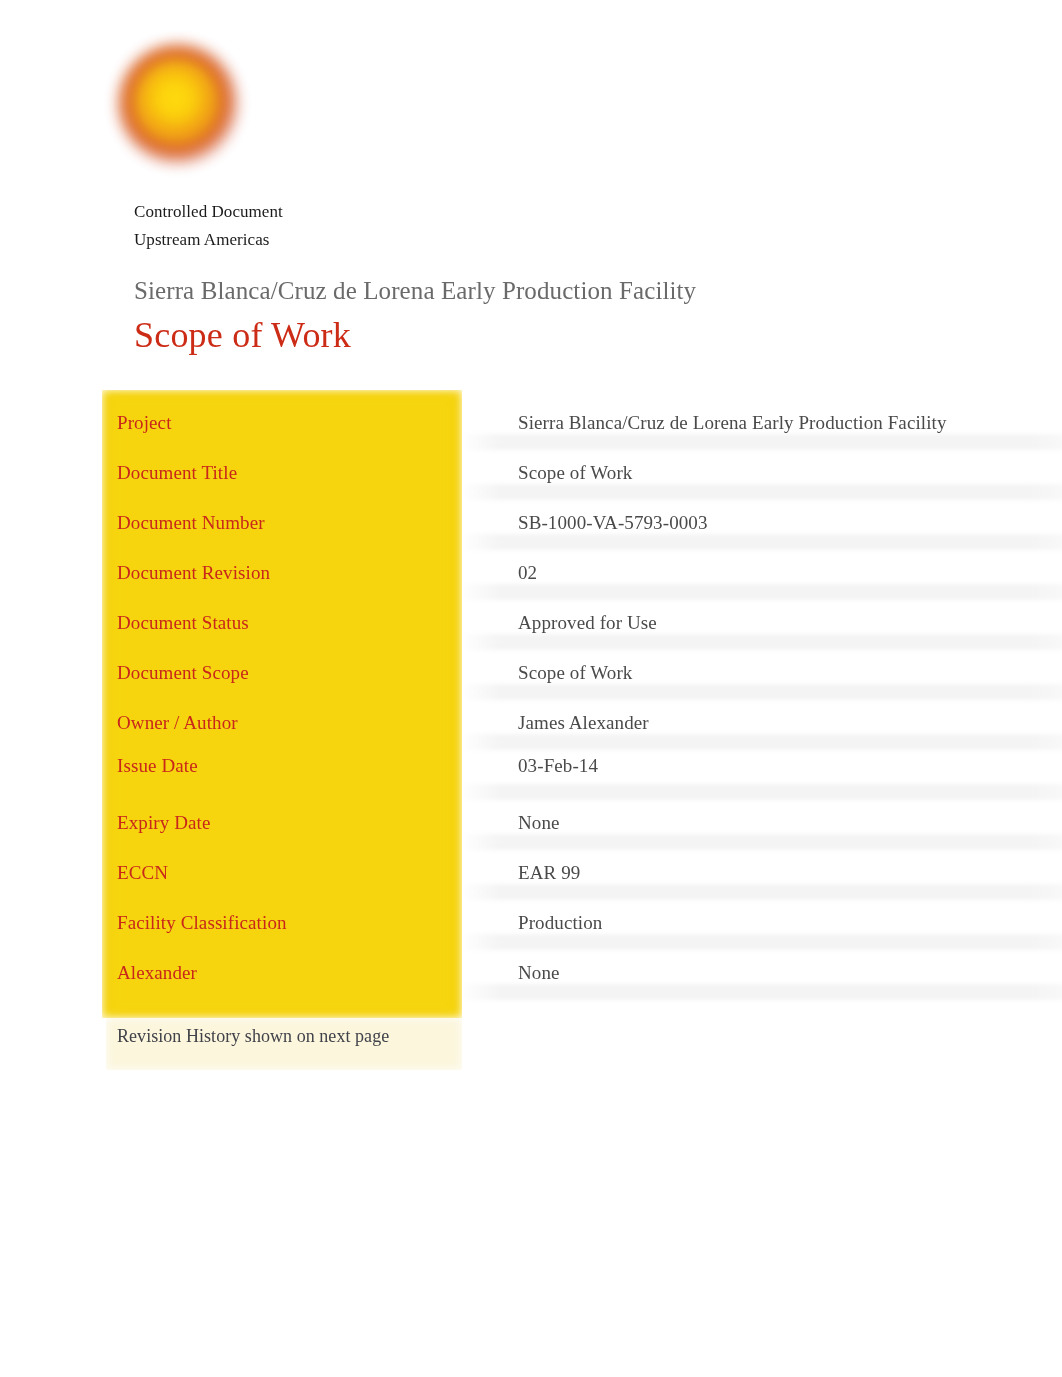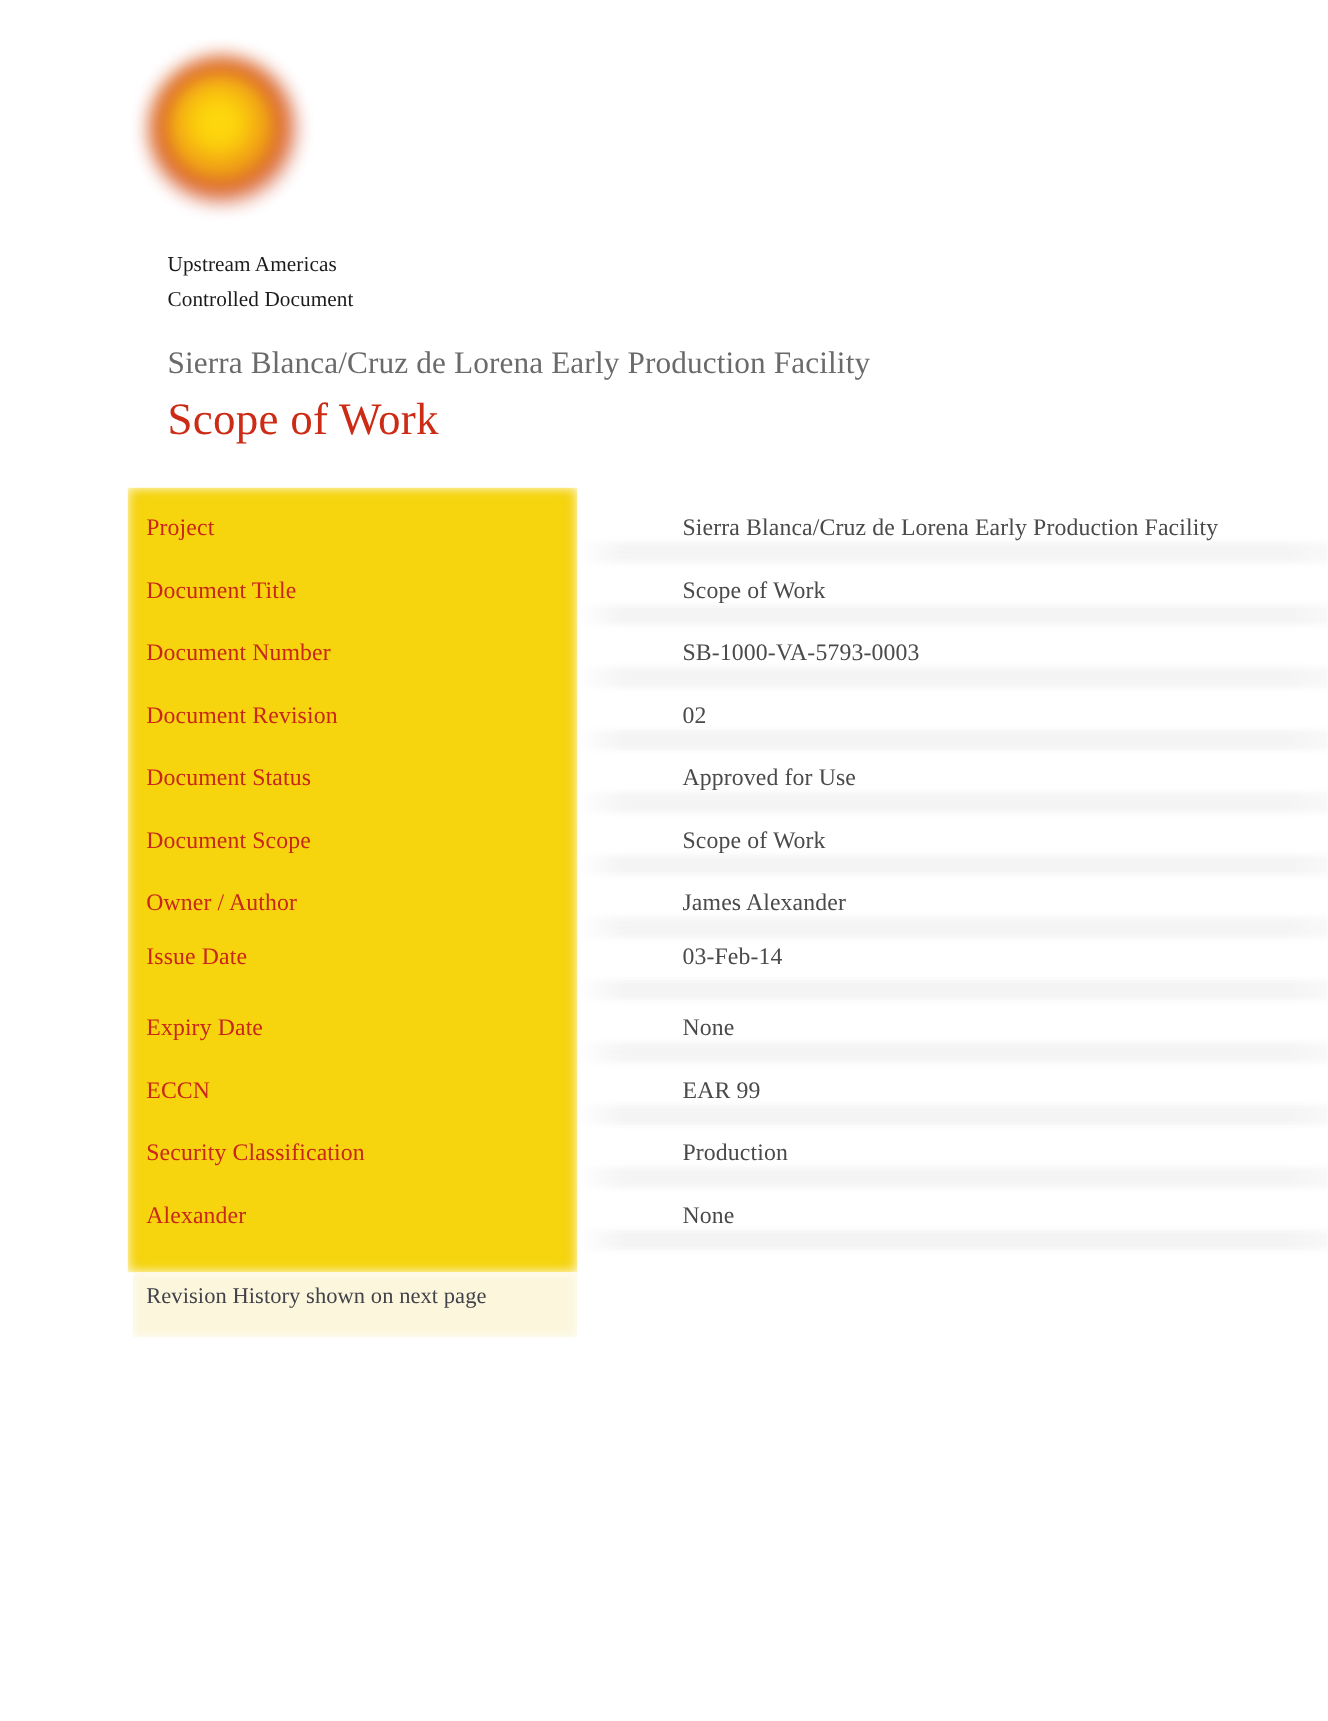--- a/index.html
+++ b/index.html
@@ -165,21 +165,20 @@
     position: absolute;
     inset: 0;
   }
   .mrow {
     position: absolute;
     left: 0;
     width: 100%;
     height: 50px;
     display: flex;
     align-items: center;
-    gap: 28px;
   }
   .mkey {
     width: 382px;
     flex: 0 0 382px;
     padding-left: 17px;
     box-sizing: border-box;
     font-size: 19px;
     line-height: 24px;
     color: #C8271A;
     letter-spacing: 0.1px;
@@ -218,22 +217,22 @@
 <body>
 
 <div class="page">
 
   <div class="logo-wrap">
     <div class="logo-glow"></div>
     <div class="logo-core"></div>
   </div>
 
   <div class="hdr-block">
+    <div class="hdr-line">Controlled Document</div>
     <div class="hdr-line">Upstream Americas</div>
-    <div class="hdr-line">Controlled Document</div>
   </div>
 
   <div class="doc-subtitle">Sierra Blanca/Cruz de Lorena Early Production Facility</div>
   <div class="doc-title">Scope of Work</div>
 
   <div class="meta-table">
     <div class="stripes" id="stripes">
         <div class="stripe" style="top: 46px; height: 16px;"></div>
         <div class="stripe" style="top: 96px; height: 16px;"></div>
         <div class="stripe" style="top: 146px; height: 16px;"></div>
@@ -285,21 +284,21 @@
         </div>
         <div class="mrow" style="top: 410px;">
           <div class="mkey">Expiry Date</div>
           <div class="mval">None</div>
         </div>
         <div class="mrow" style="top: 460px;">
           <div class="mkey">ECCN</div>
           <div class="mval">EAR 99</div>
         </div>
         <div class="mrow" style="top: 510px;">
-          <div class="mkey">Security Classification</div>
+          <div class="mkey">Facility Classification</div>
           <div class="mval">Production</div>
         </div>
         <div class="mrow" style="top: 560px;">
           <div class="mkey">Alexander</div>
           <div class="mval">None</div>
         </div>
       </div>
     <div class="note-row">
       <span class="note-text">Revision History shown on next page</span>
     </div>

